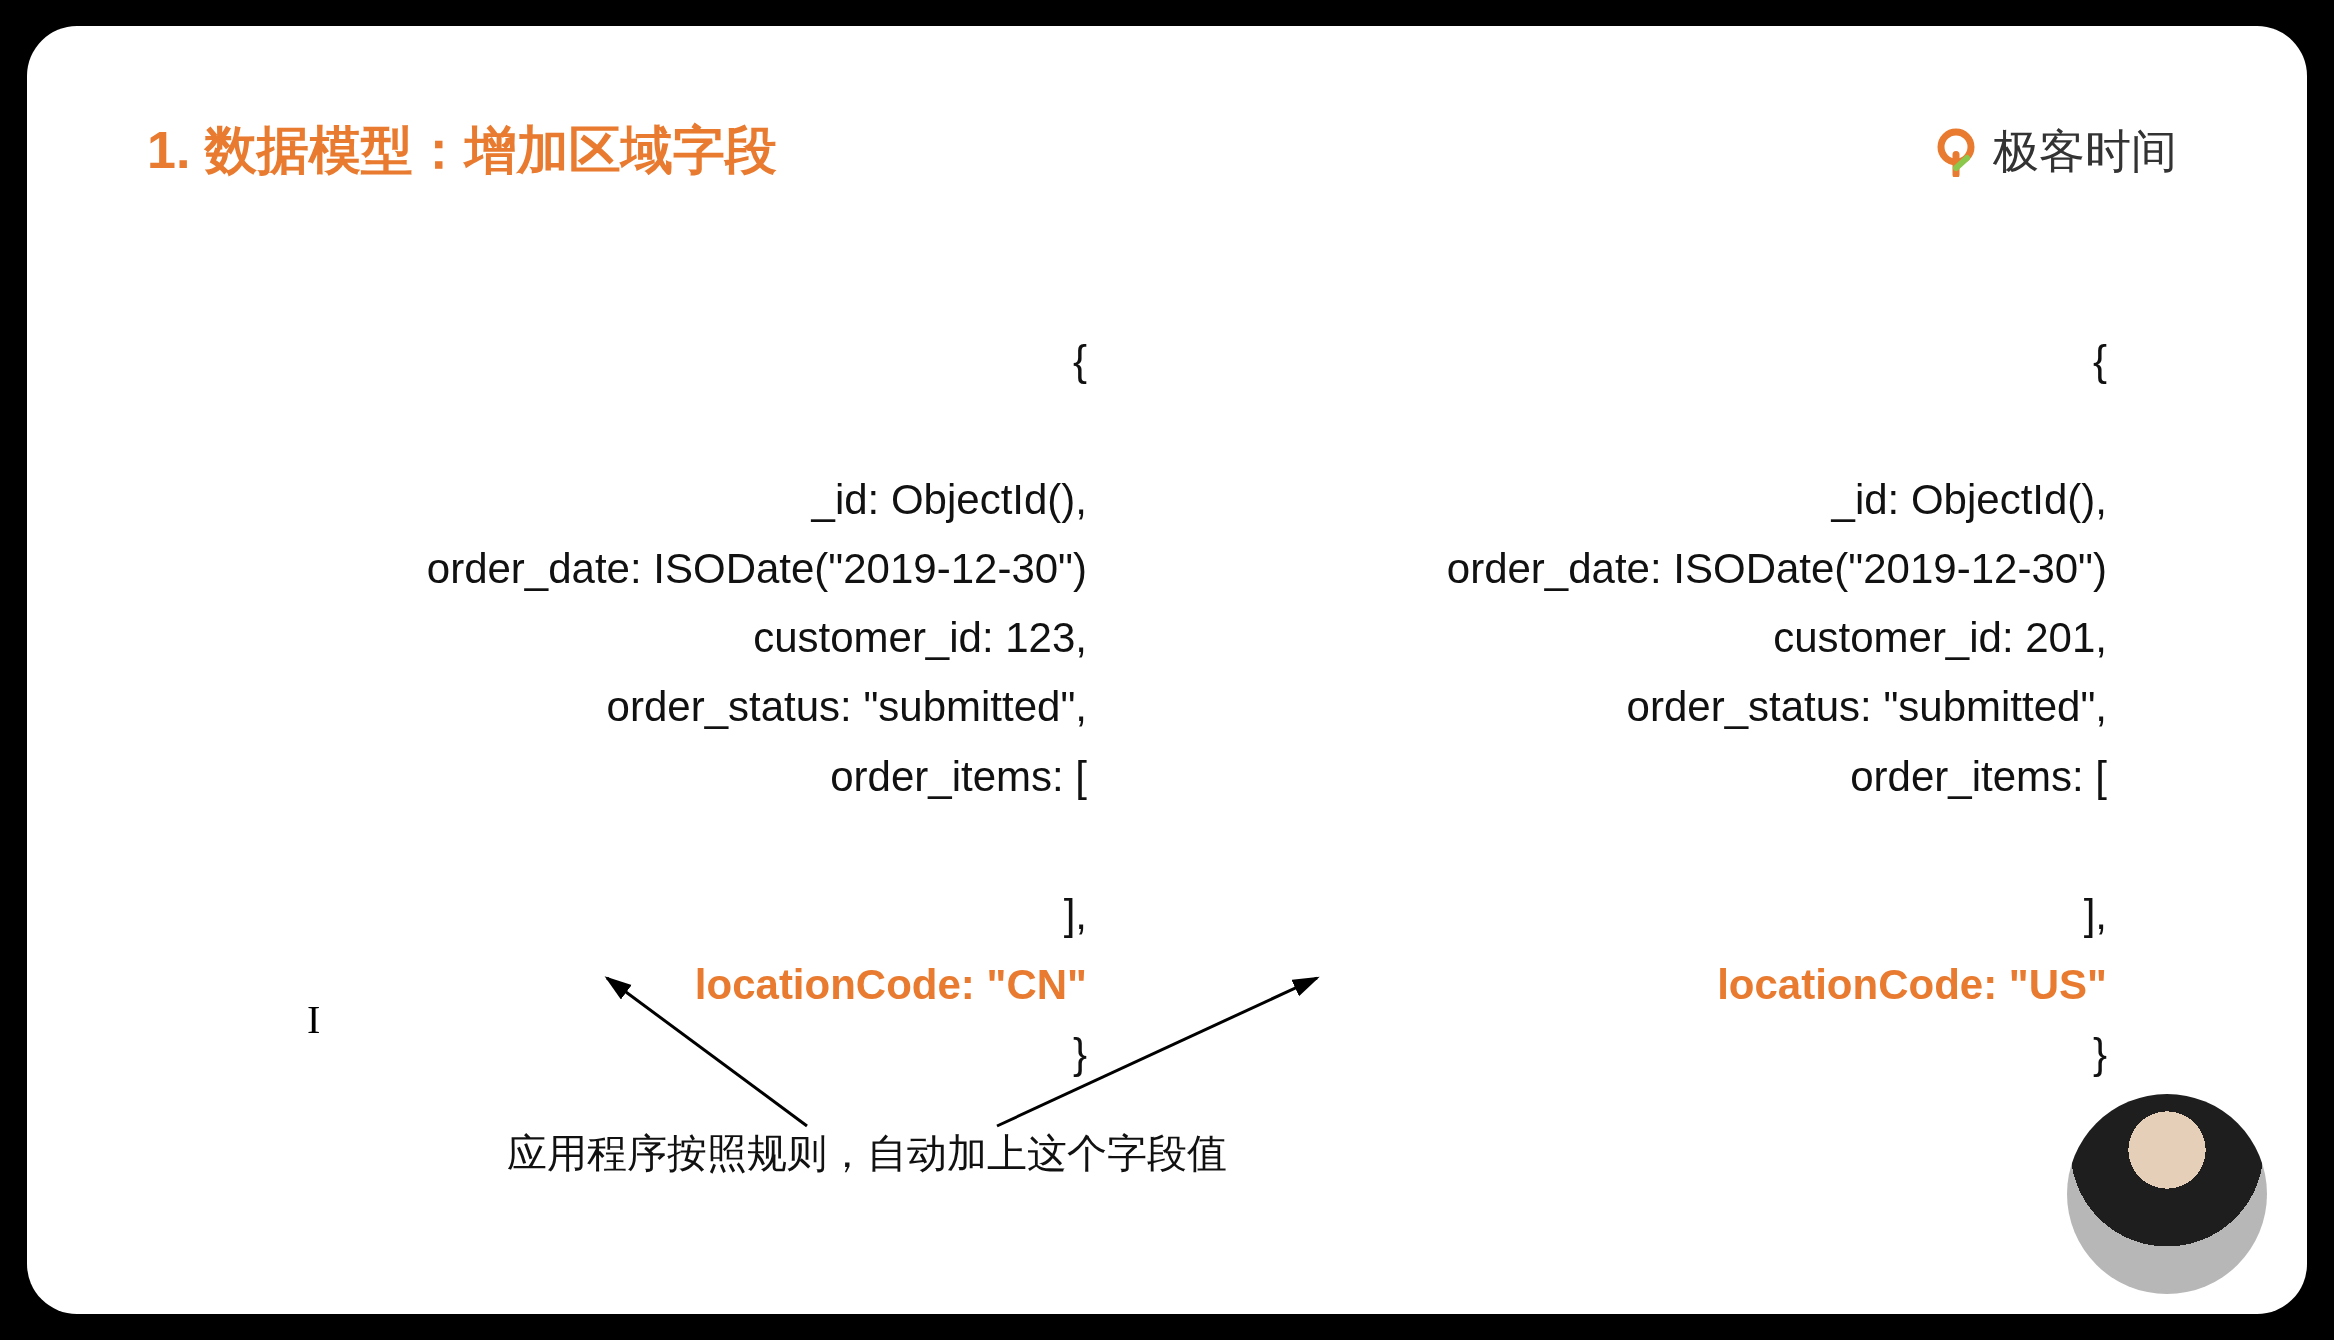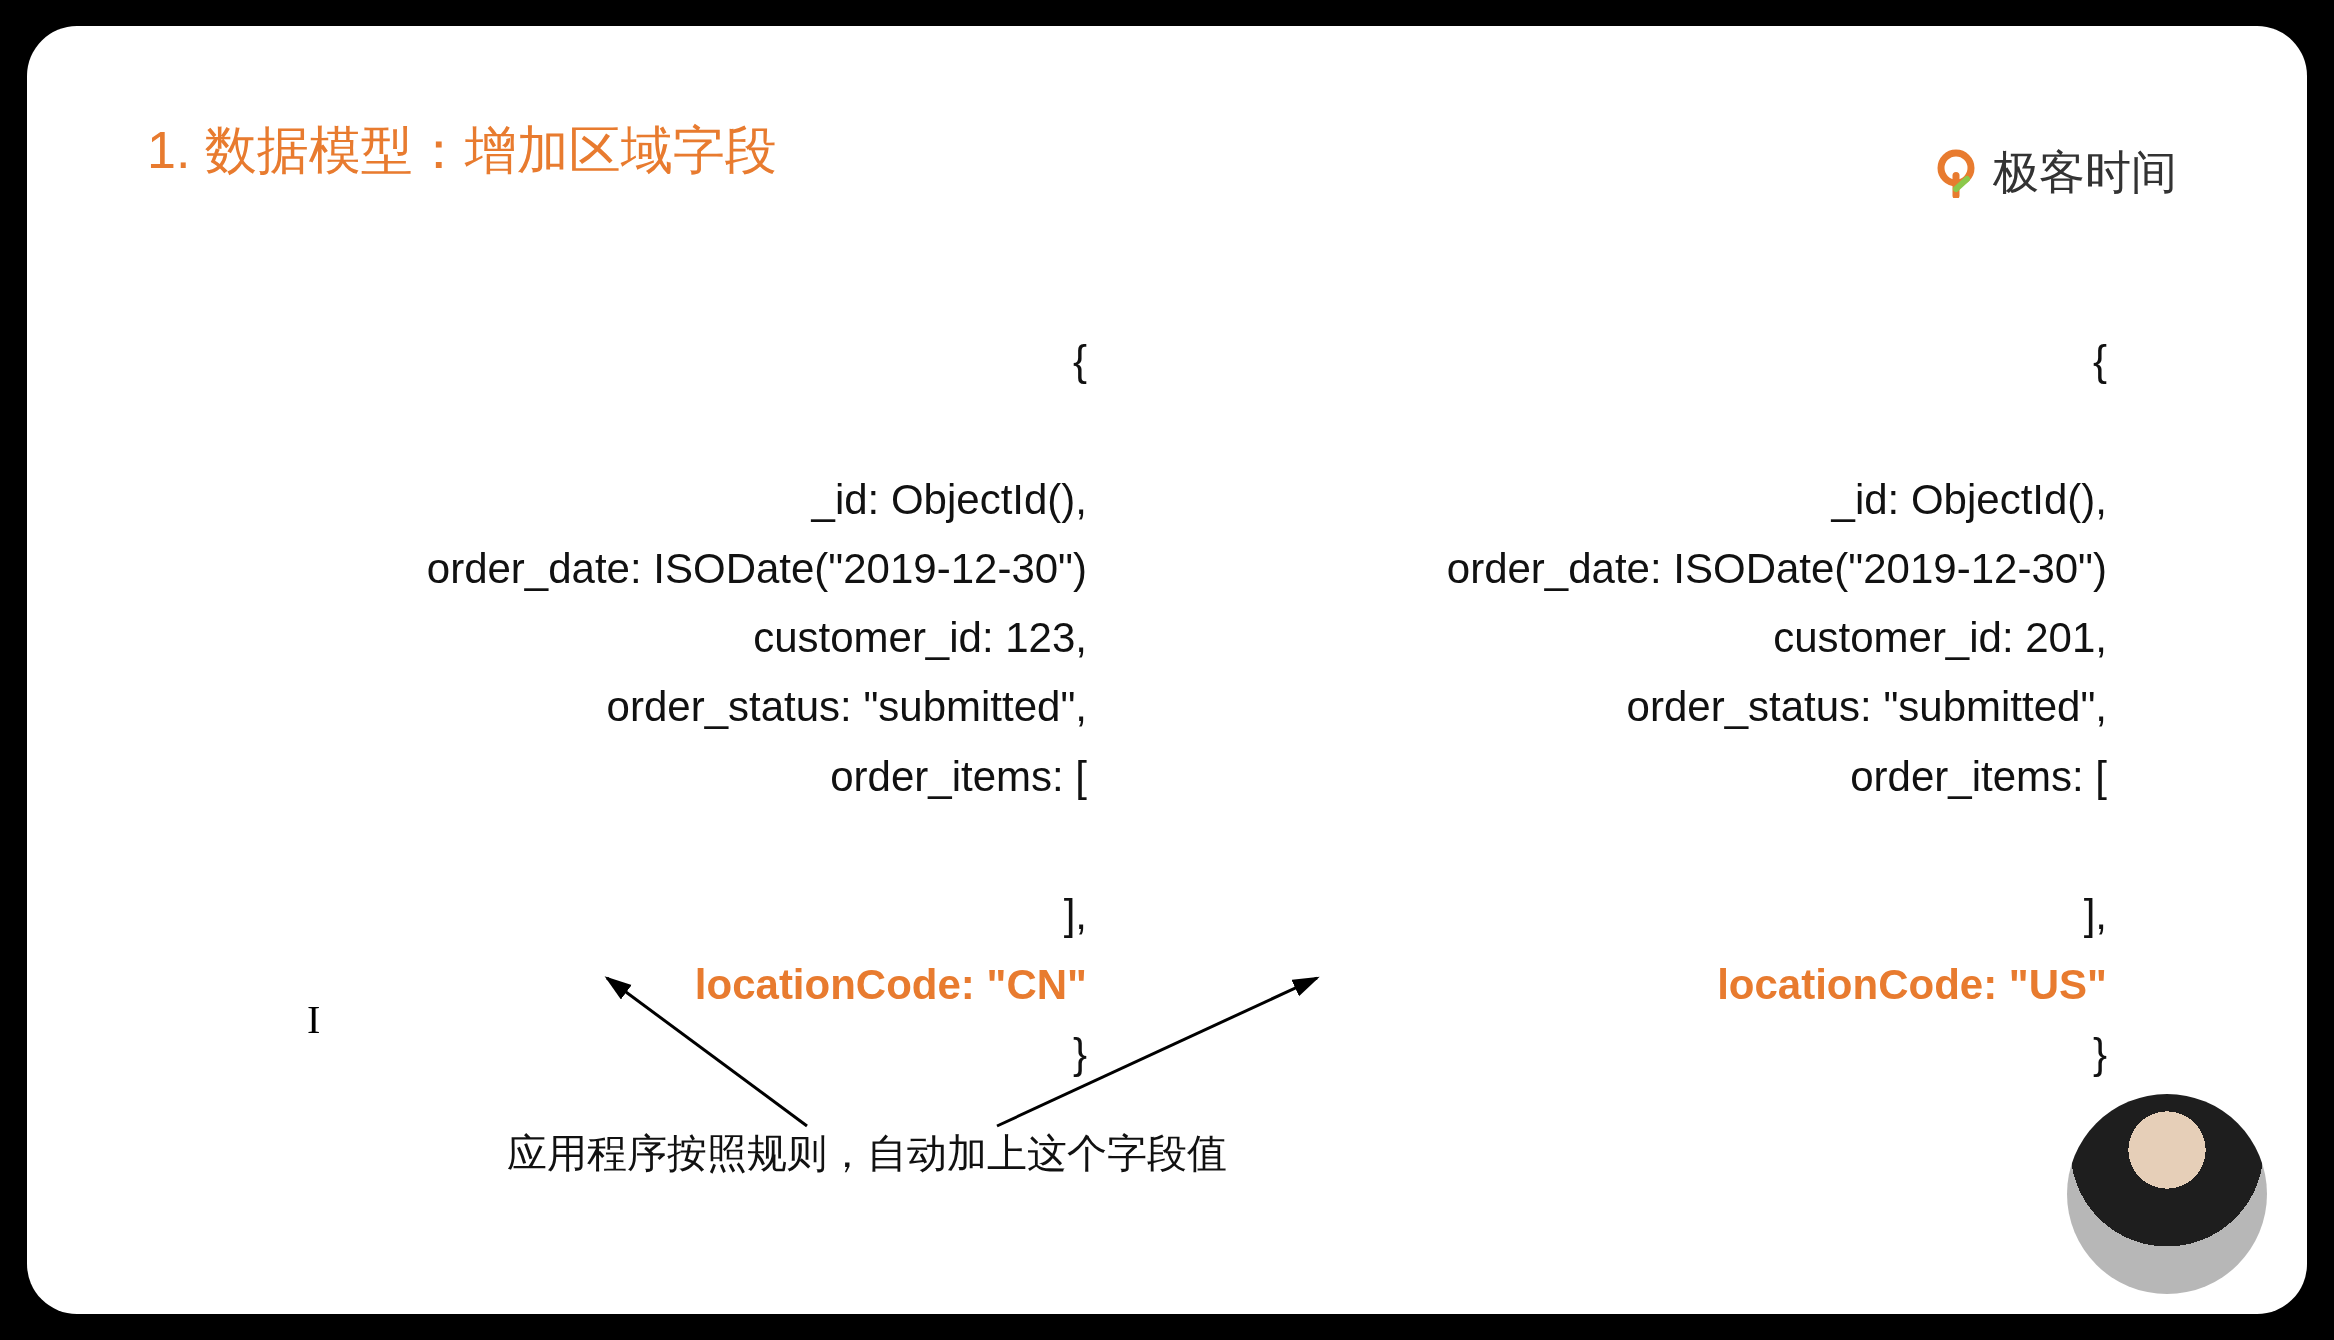--- a/index.html
+++ b/index.html
@@ -16,30 +16,29 @@
       background: #fff;
       width: 2280px;
       height: 1288px;
       border-radius: 50px;
       position: relative;
       padding: 90px 120px;
     }
     .title {
       color: #E87B2F;
       font-size: 52px;
-      font-weight: 400;
+      font-weight: 700;
     }
     .logo {
       position: absolute;
       top: 95px;
       right: 130px;
       display: flex;
       align-items: center;
       gap: 12px;
-      margin-top: 21px;
     }
     .logo-icon {
       width: 50px;
       height: 50px;
     }
     .logo-text {
       font-size: 46px;
       font-weight: 500;
       color: #333;
     }

